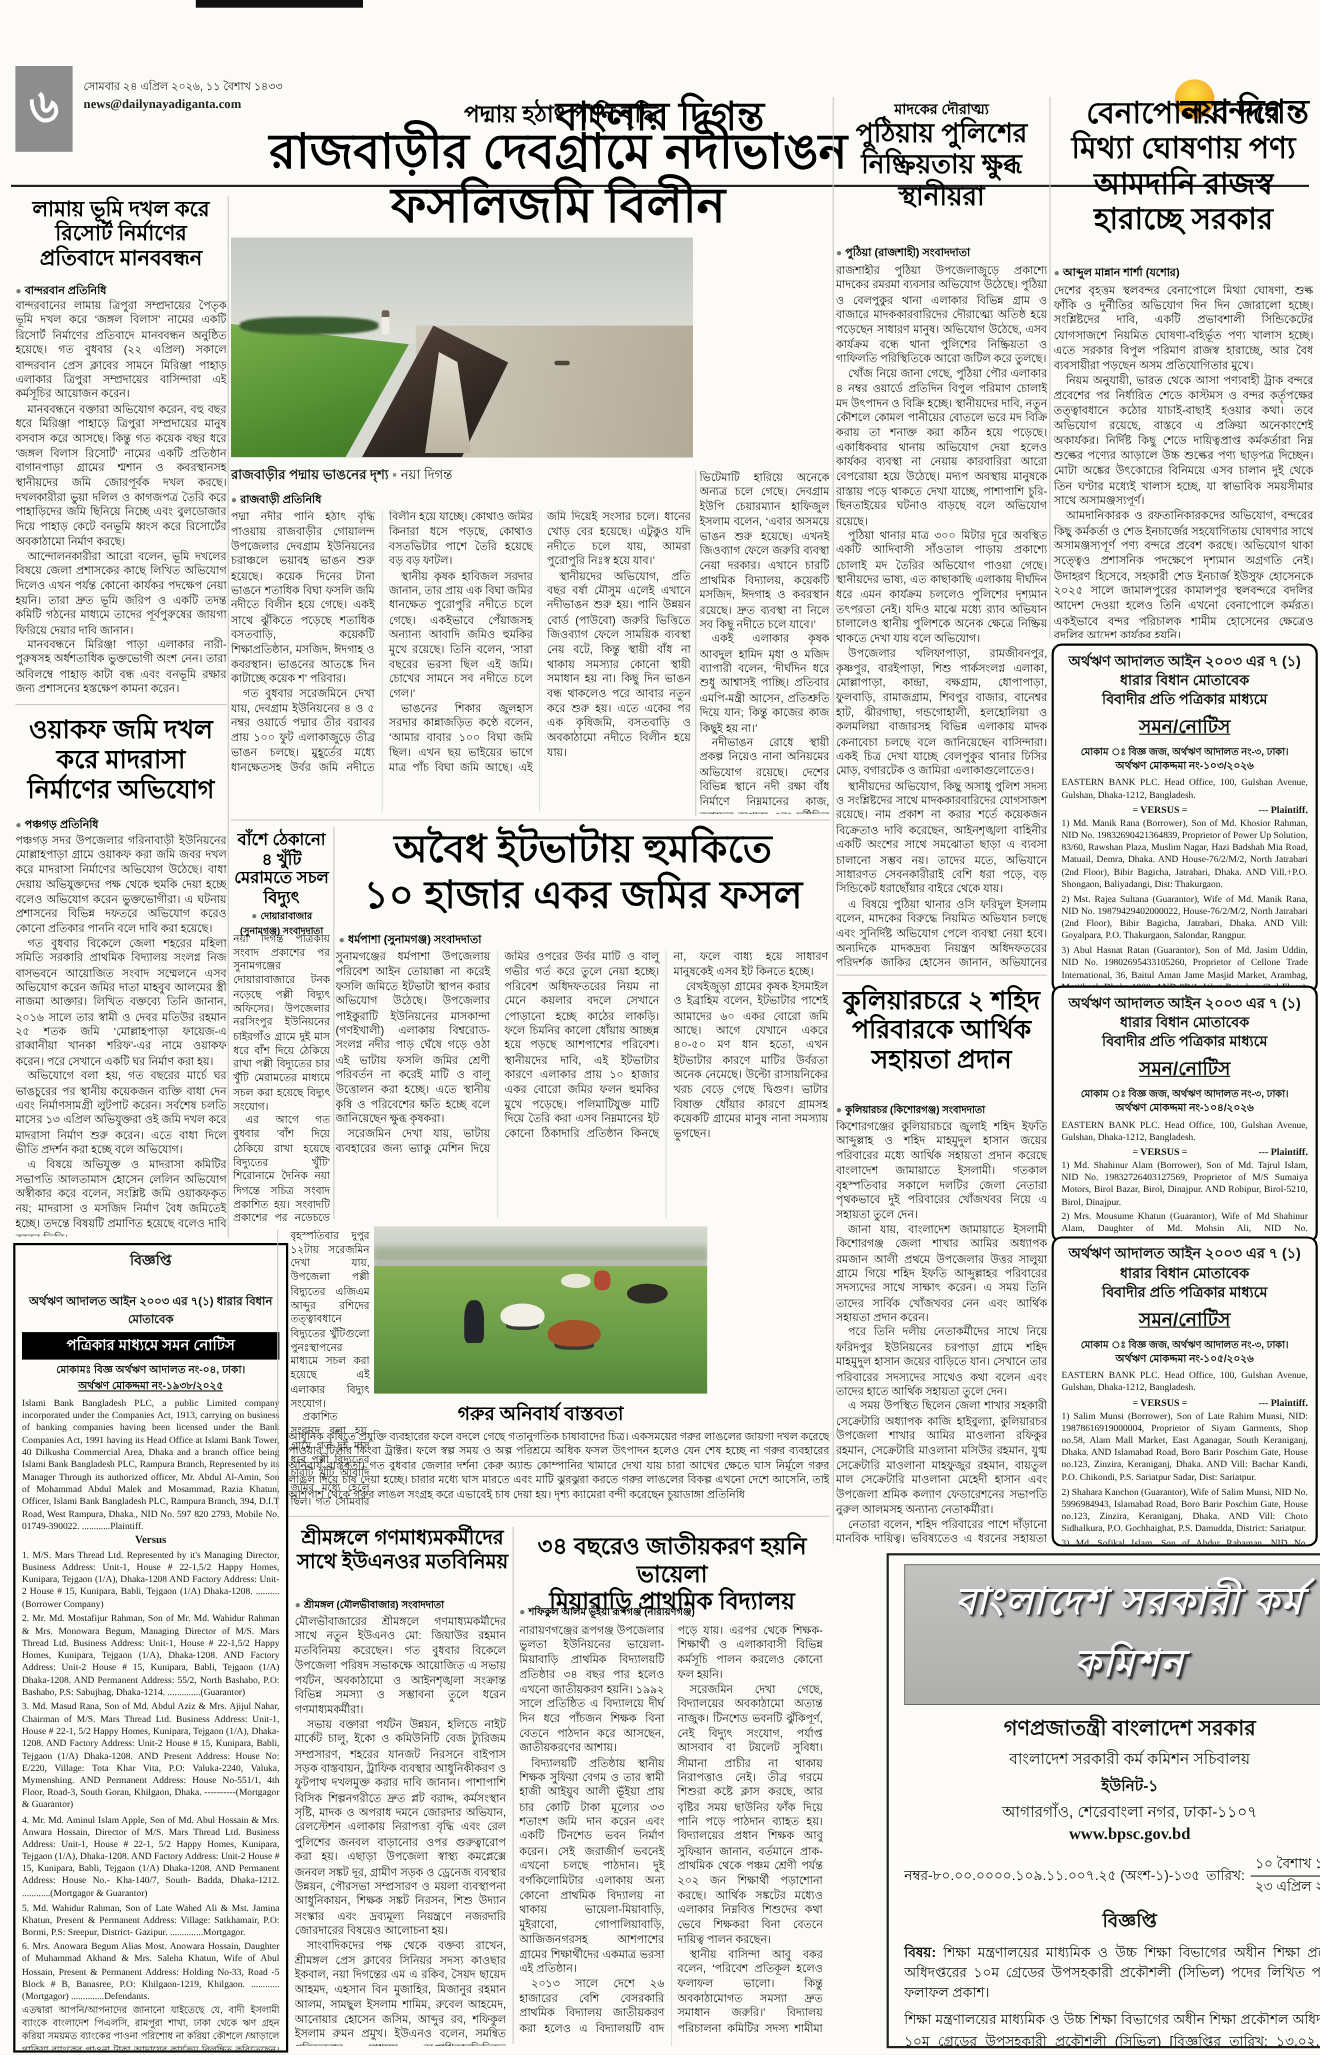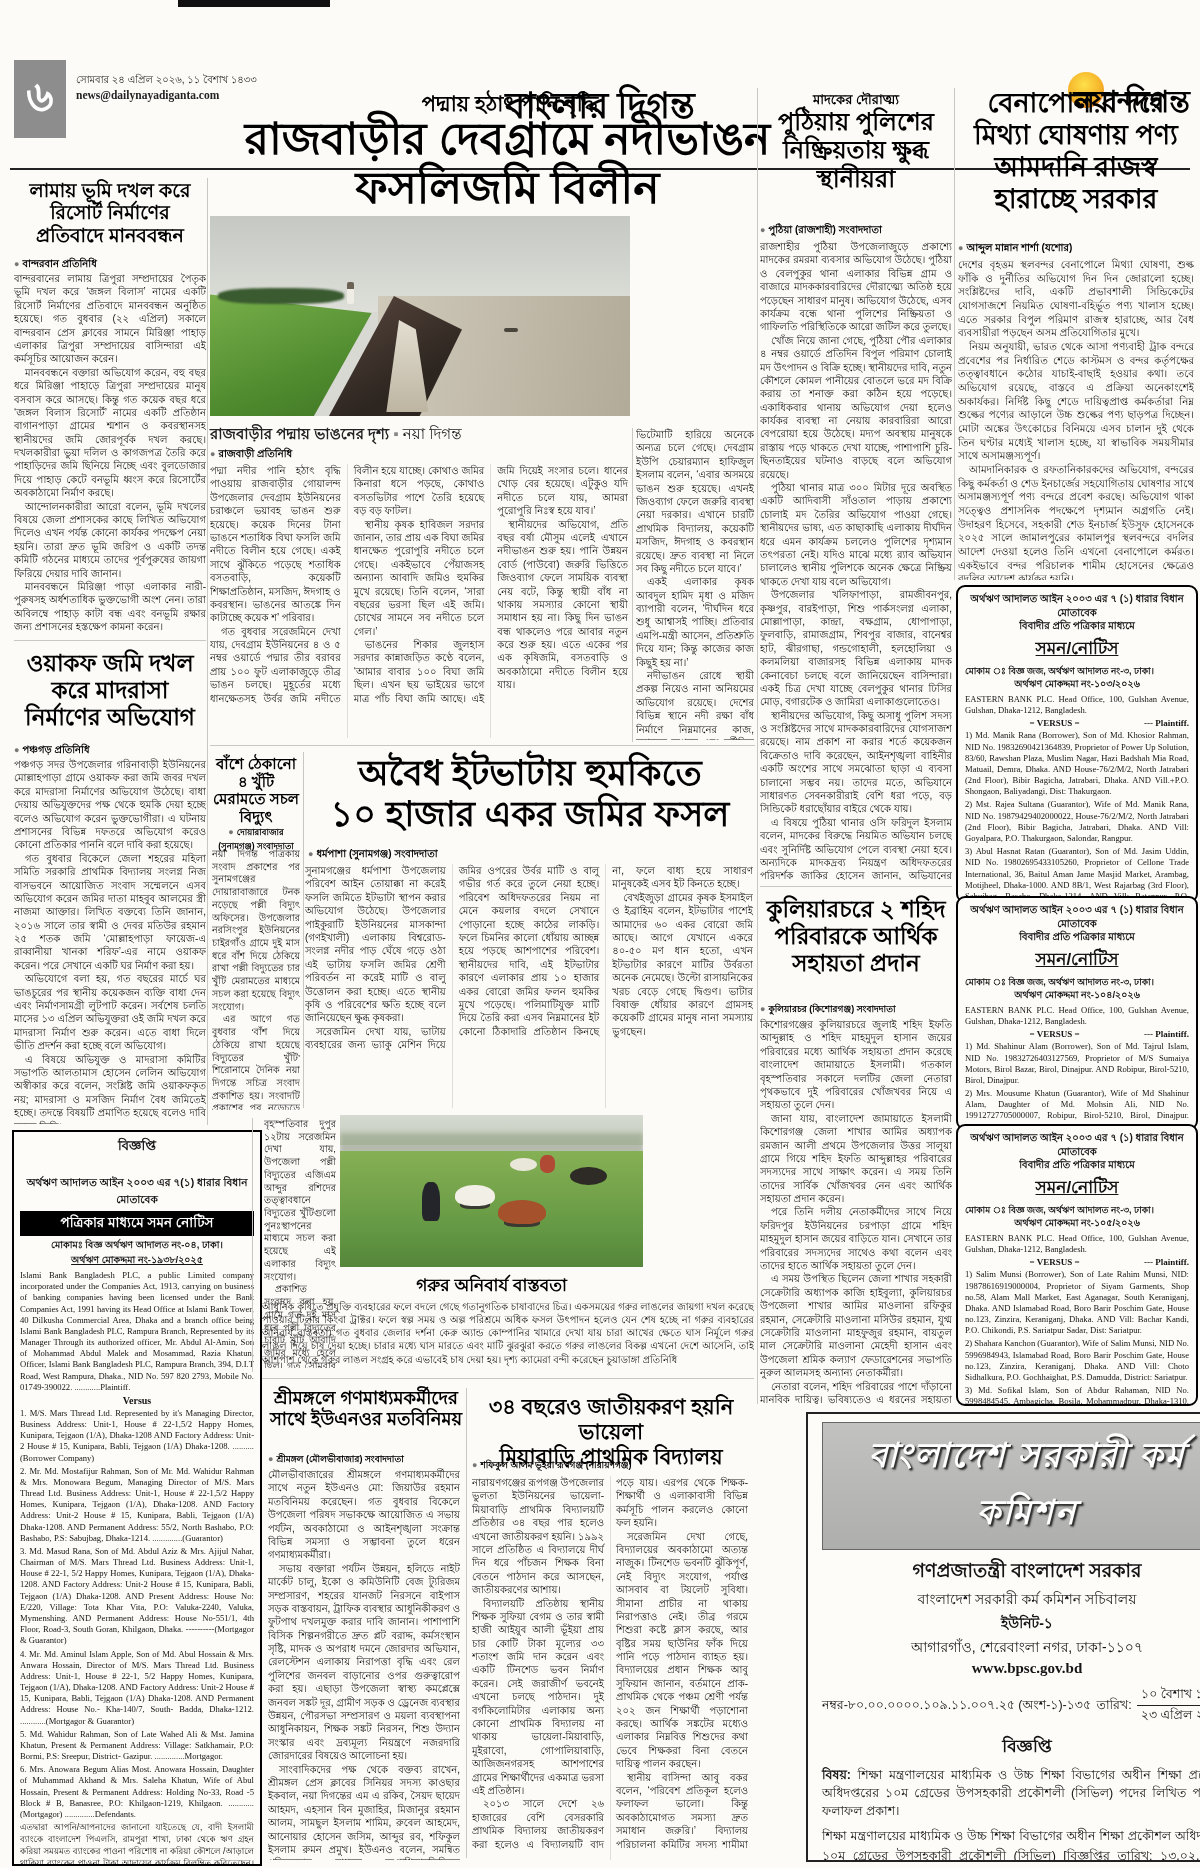--- a/index.html
+++ b/index.html
@@ -21,28 +21,28 @@
   .pagenum{background:#8d8d8d;color:#fff;font-weight:bold;display:flex;align-items:center;justify-content:center;font-size:42px;}
   .dateline{font-size:10px;line-height:1.5;color:#222;}
   .dateline .mail{font-size:11.5px;font-weight:bold;font-family:"Liberation Serif",serif;}
   .sectiontitle{font-size:36px;font-weight:bold;text-align:center;color:#000;font-family:"Liberation Serif","DejaVu Serif",serif;}
   .brand{position:relative;text-align:right;}
   .brand .sun{position:absolute;left:28px;top:-6px;width:36px;height:36px;border-radius:50%;
       background:radial-gradient(circle at 45% 35%,#fde04a 0%,#f6b32a 55%,#e4661d 100%);}
   .brand .btxt{position:relative;font-size:30px;font-weight:bold;color:#000;font-family:"Liberation Serif","DejaVu Serif",serif;}
   
   .photo{position:absolute;overflow:hidden;background:#d9d9d4;}
-  .caption{font-size:15px;color:#222;}
+  .caption{font-size:12px;color:#222;}
   .caption b{font-weight:bold;}
   .capmark{color:#888;}
   
   .noticebox{position:absolute;border:2px solid #000;border-radius:9px;padding:5px 7px;background:#fdfcf9;overflow:hidden;}
-  .noticebox .nhead{font-size:10px;font-weight:bold;text-align:center;line-height:1.35;}
+  .noticebox .nhead{font-size:13px;font-weight:bold;text-align:center;line-height:1.35;}
   .noticebox .ntitle{font-size:17px;font-weight:bold;text-align:center;margin:2px 0;text-decoration:underline;}
-  .noticebox .ncourt{font-size:9px;font-weight:bold;line-height:1.4;}
+  .noticebox .ncourt{font-size:9px;font-weight:bold;text-align:center;line-height:1.4;}
   .noticebox .ncase{font-size:9.5px;font-weight:bold;text-align:center;}
   .legal{font-family:"Liberation Serif","DejaVu Serif",serif;font-size:8.6px;line-height:1.3;text-align:justify;}
   .legal p{margin:2px 0;}
   .vsrow{display:flex;justify-content:space-between;font-family:"Liberation Serif",serif;font-size:9px;font-weight:bold;margin:1px 0;}
   .bn-legal{font-size:8.6px;line-height:1.38;text-align:justify;}
   .bn-legal p{margin:2px 0;}
   
   .bigbox{position:absolute;border:2px solid #000;background:#fdfcf9;padding:4px 6px;overflow:hidden;}
   .bigbox .t1{font-size:13px;font-weight:bold;text-align:center;}
   .bigbox .t2{font-size:10.5px;font-weight:bold;text-align:center;margin-bottom:2px;margin-top:18px;}

